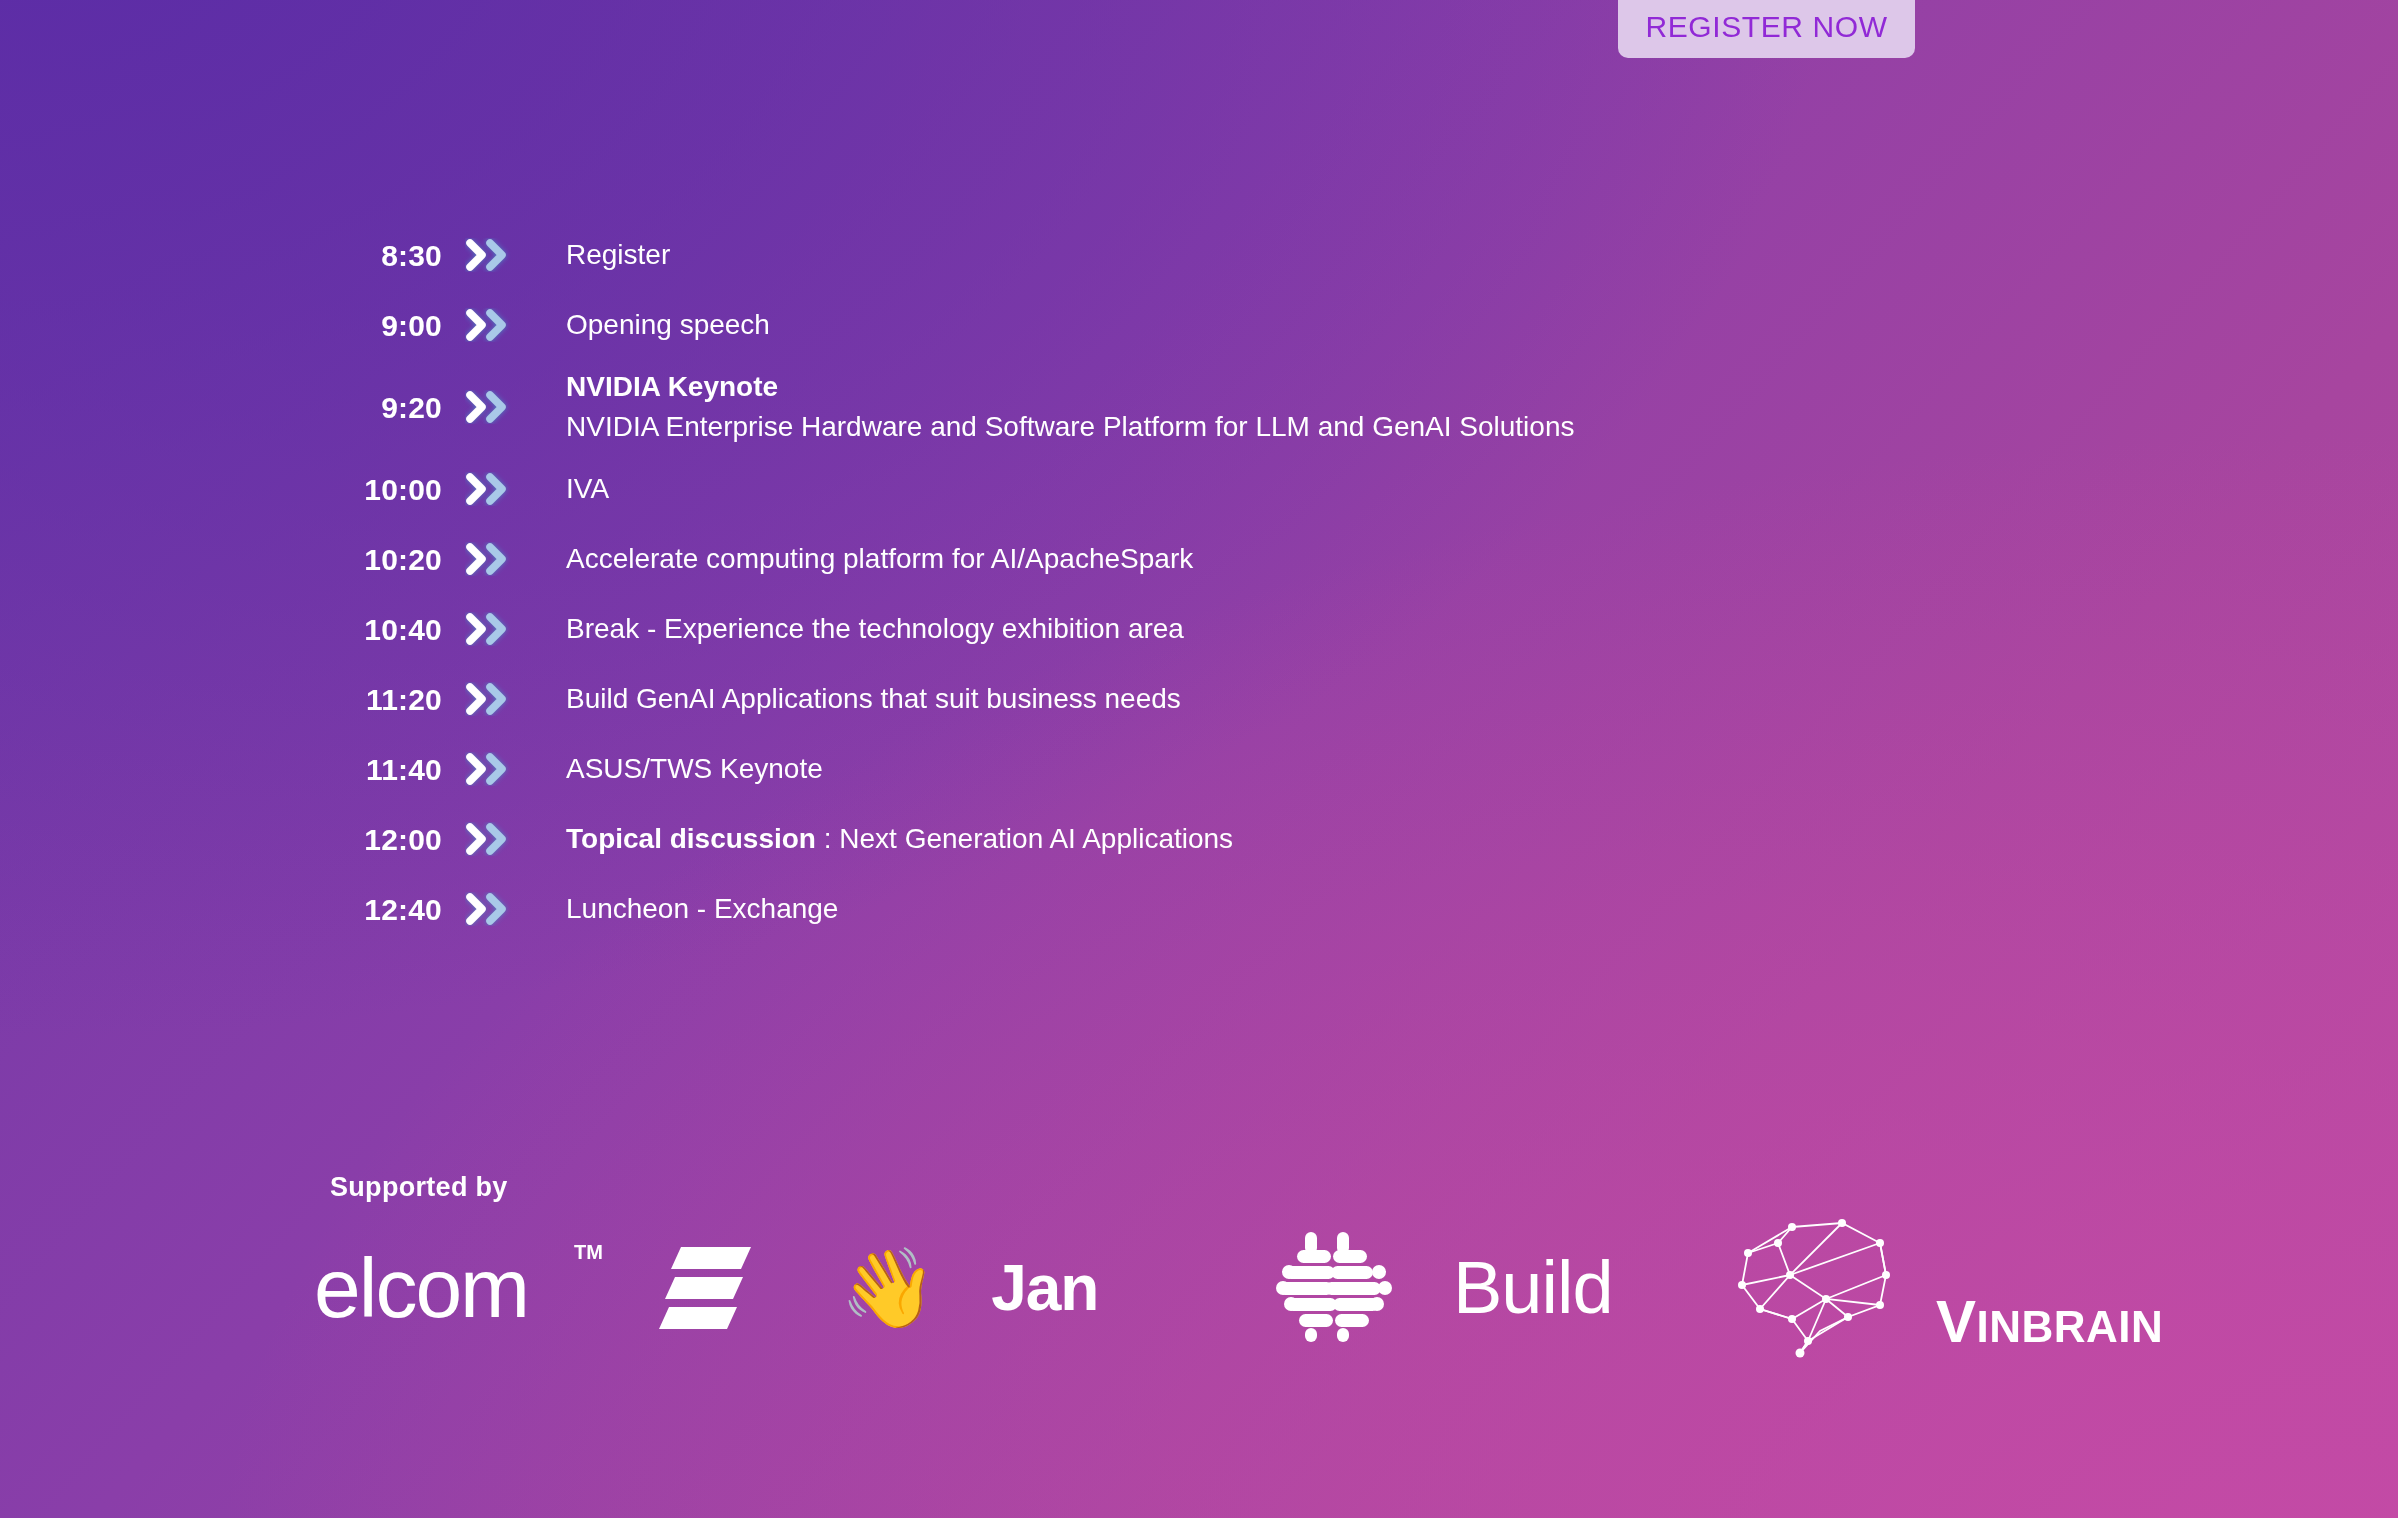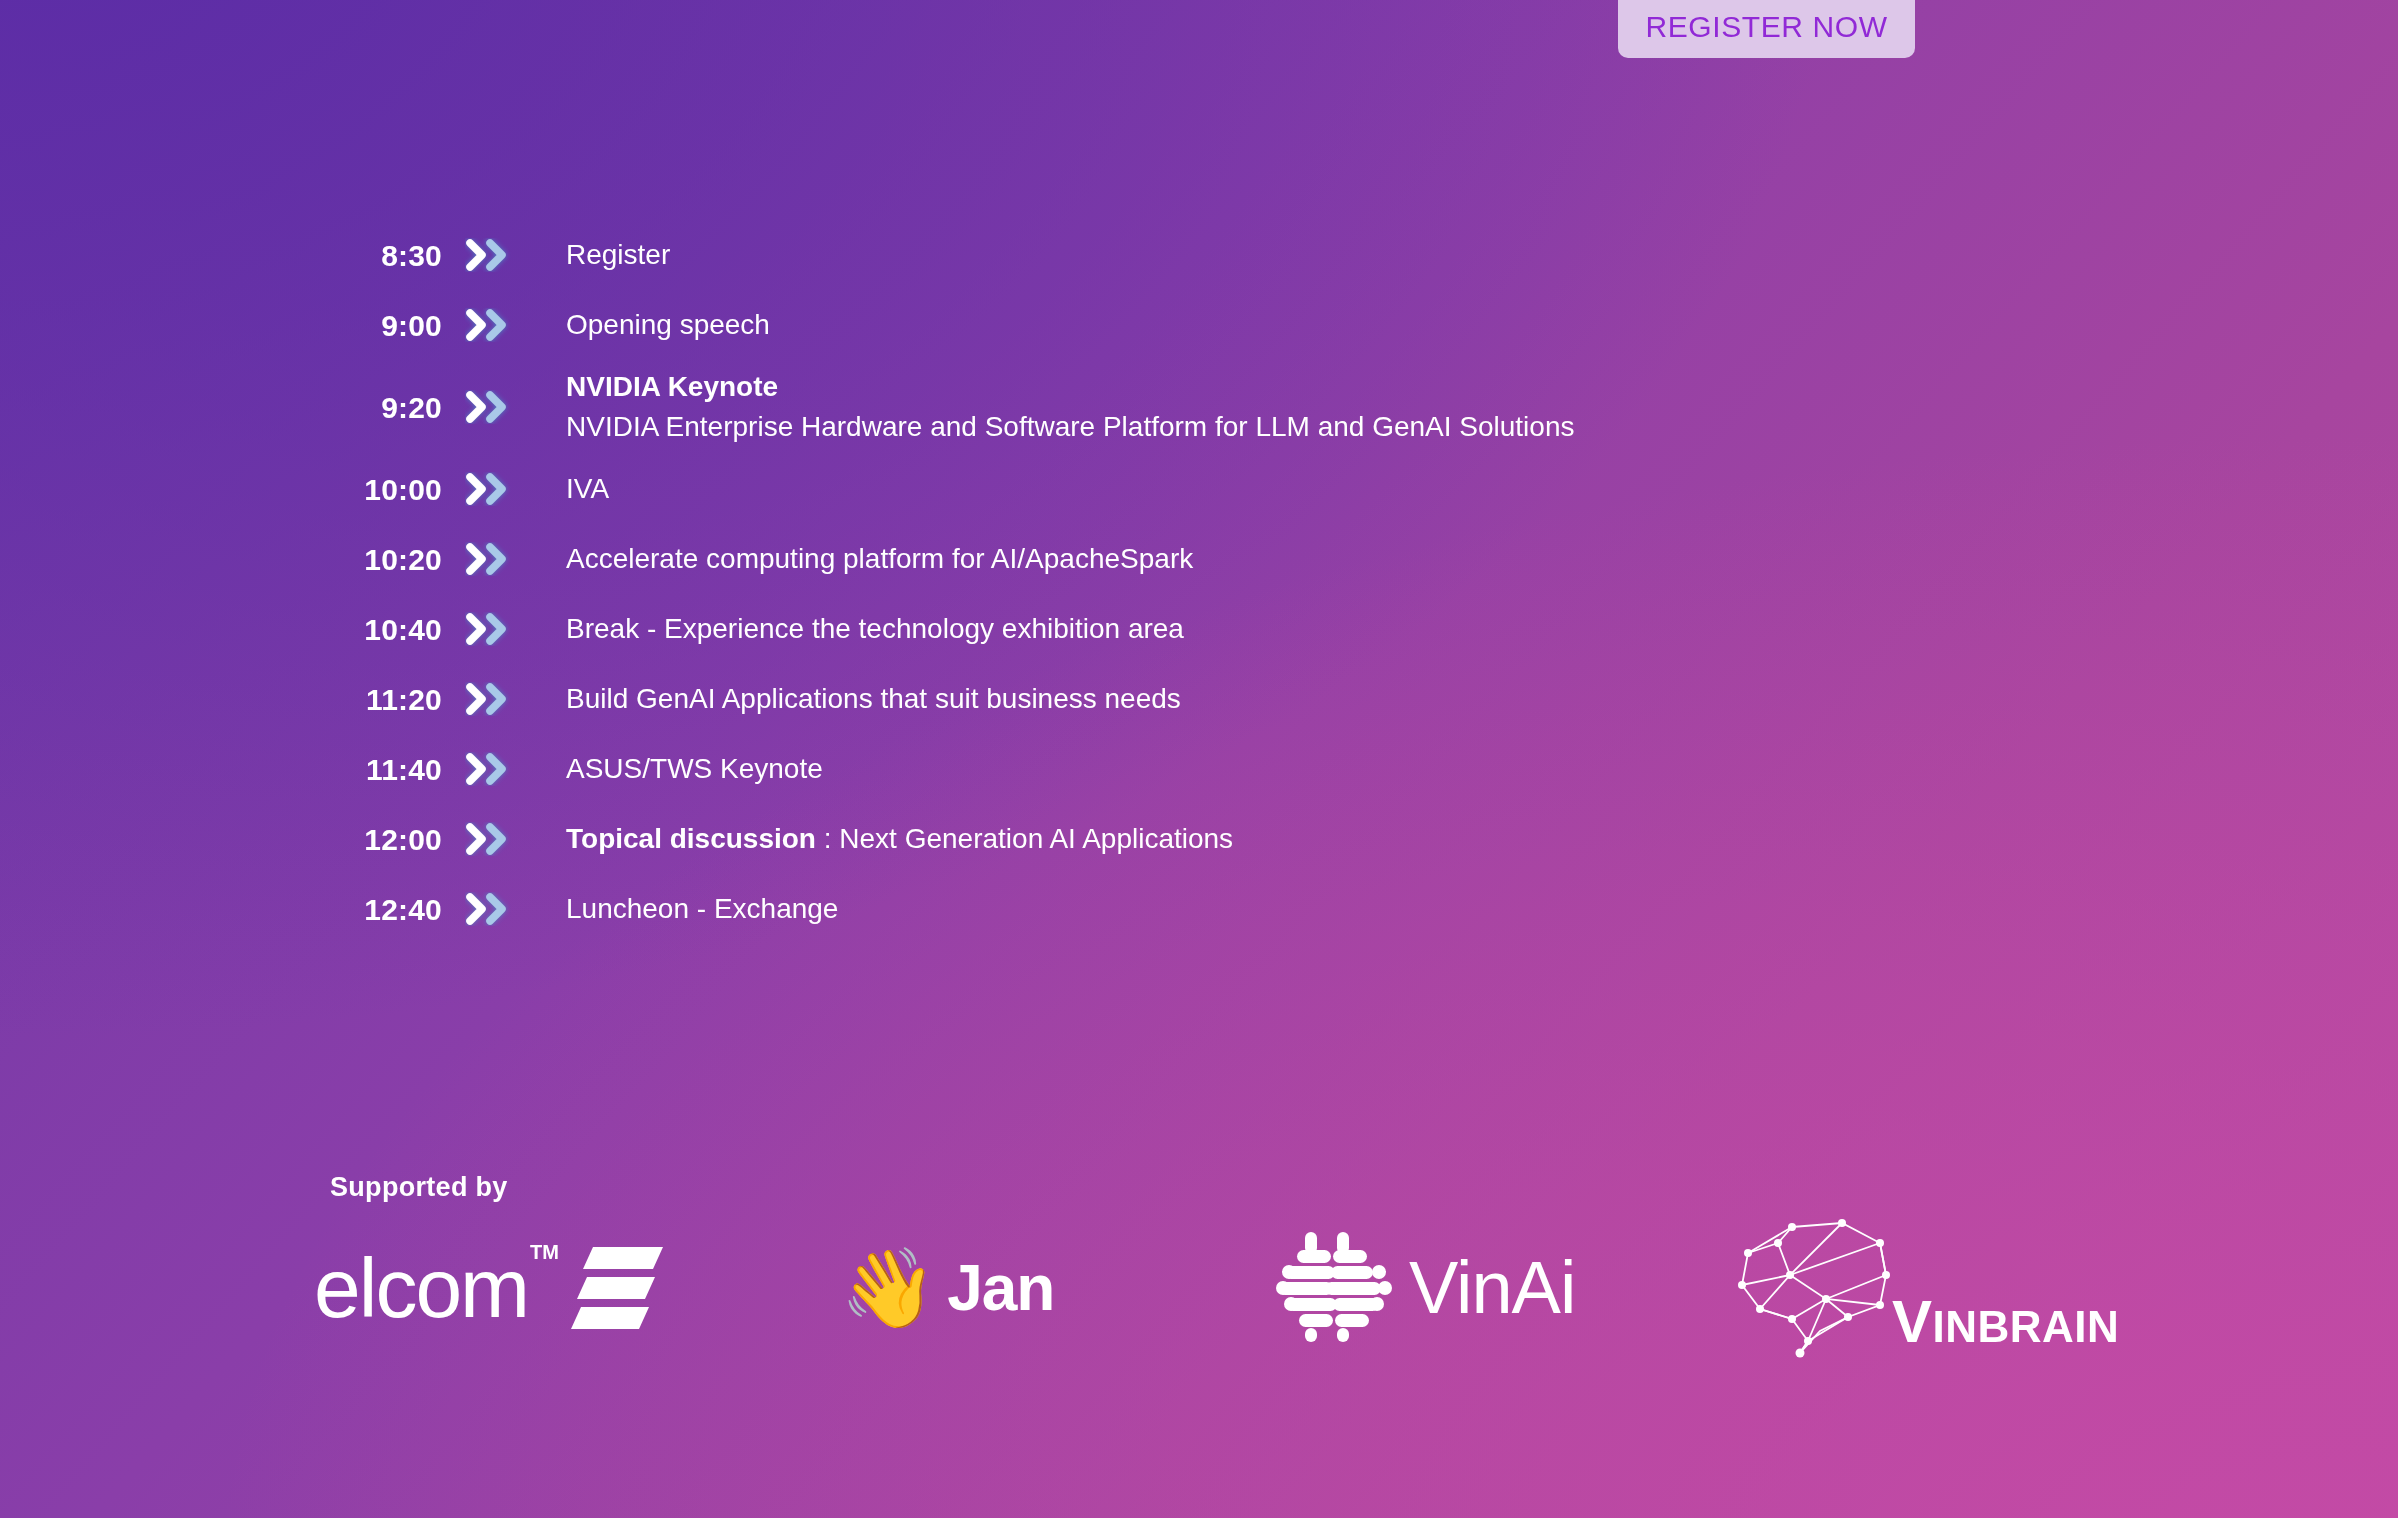--- a/index.html
+++ b/index.html
@@ -125,20 +125,21 @@
     left: 300px;
     top: 1215px;
     width: 1850px;
     height: 145px;
   }
   .logo {
     position: absolute;
     display: flex;
     align-items: center;
     height: 145px;
+    gap: 44px;
   }
   .logo-elcom   { left: 14px;   }
   .logo-jan     { left: 540px;  }
   .logo-vinai   { left: 975px;  }
   .logo-vinbrain{ left: 1430px; }
 
   .elcom-word {
     color: #ffffff;
     font-size: 84px;
     font-weight: 500;
@@ -411,21 +412,21 @@
             <rect x="62" y="102" width="12" height="14" rx="6"></rect>
             <circle cx="14" cy="46" r="7"></circle>
               <circle cx="104" cy="46" r="7"></circle>
             <circle cx="8" cy="62" r="7"></circle>
               <circle cx="110" cy="62" r="7"></circle>
             <circle cx="16" cy="78" r="7"></circle>
               <circle cx="102" cy="78" r="7"></circle>
           </g>
         </svg>
       </span>
-      <span class="vinai-word">VinAi</span>
+      <span class="vinai-word">Build</span>
     </div>
 
     <div class="logo logo-vinbrain">
       <span>
         <svg width="200" height="145" viewBox="0 0 200 145">
           <g stroke="#ffffff" stroke-width="1.8" fill="none">
             <path d="M62,14 L18,40 L12,72 L30,96 L62,106 L78,128 L70,140"></path>
             <path d="M62,14 L112,10 L150,30 L156,62 L150,92 L118,104 L90,118 L70,140"></path>
             <path d="M18,40 L48,30 L62,14"></path>
             <path d="M48,30 L60,62 L30,96"></path>

